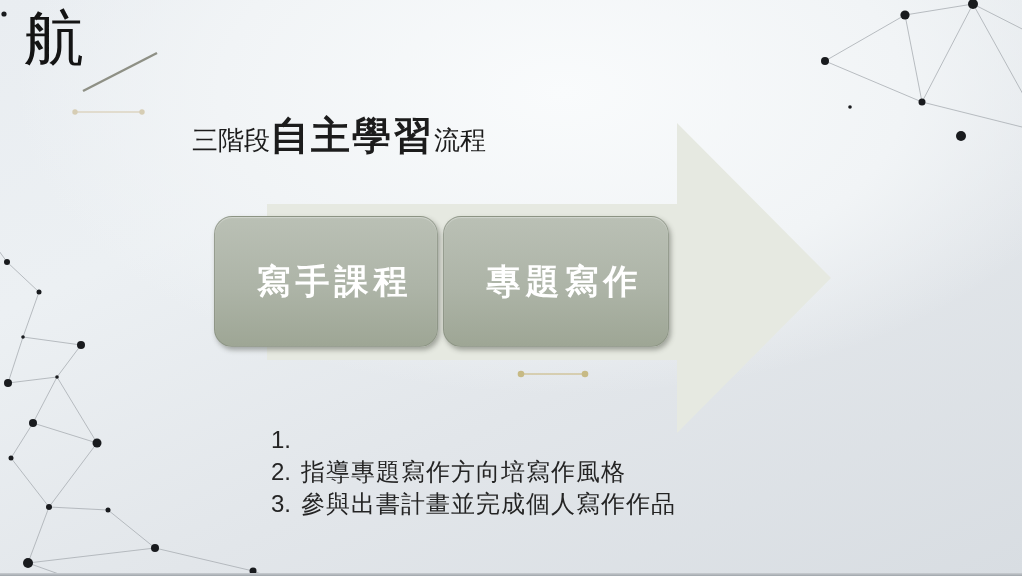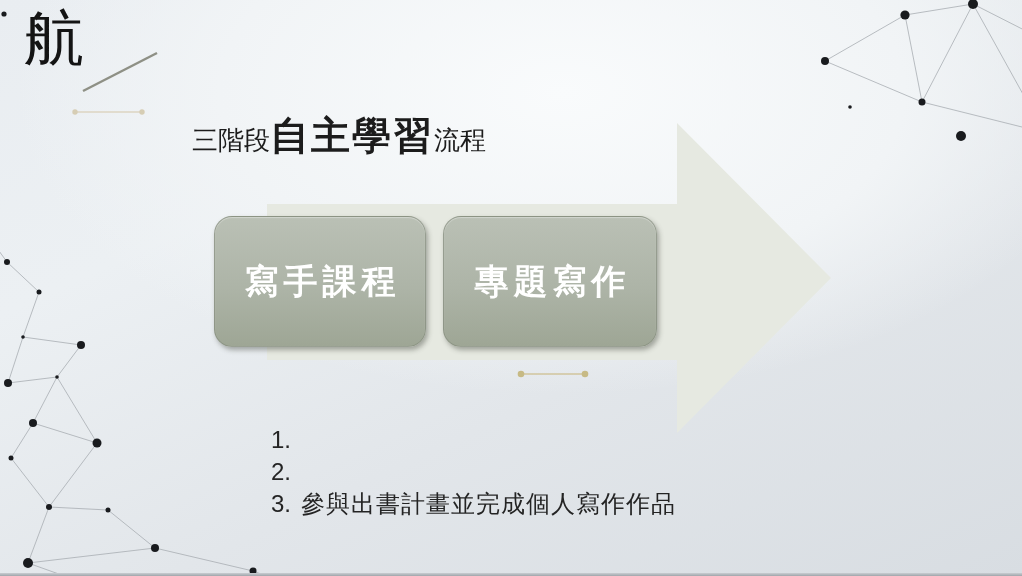--- a/index.html
+++ b/index.html
@@ -30,21 +30,21 @@
   }
   .subtitle .small{font-size:26px;font-weight:400;}
   .subtitle .big{font-size:39px;font-weight:700;letter-spacing:2px;}
   .stage-box{
     position:absolute;top:216px;height:129px;border-radius:18px;
     background:linear-gradient(180deg,#bac0b5 0%,#adb4a7 55%,#9ea695 100%);
     border:1px solid rgba(125,133,118,0.55);
     box-shadow:inset 0 1px 1px rgba(255,255,255,0.35), 2px 3px 5px rgba(62,67,58,0.42);
     display:flex;align-items:center;justify-content:center;
     color:#ffffff;font-size:34px;font-weight:700;letter-spacing:5px;
-    text-indent:5px;white-space:nowrap;
+    text-indent:5px;white-space:nowrap;padding-left:12px;
   }
   .stage-1{left:214px;width:210px;}
   .stage-2{left:443px;width:212px;}
   .stage-3{left:675px;width:211px;}
   .steps{
     position:absolute;left:271px;top:424px;color:#242424;font-size:24px;line-height:32px;
   }
   .step-row{display:flex;white-space:nowrap;}
   .step-num{width:30px;flex:0 0 30px;}
   .step-text{letter-spacing:1px;}
@@ -154,20 +154,21 @@
   <div class="stage-box stage-2">
     <span>專題寫作</span>
   </div>
 
   <div class="steps">
     <div class="step-row">
       <span class="step-num">1.</span>
     </div>
     <div class="step-row">
       <span class="step-num">2.</span>
+      <span class="step-text">指導專題寫作方向培寫作風格</span>
     </div>
     <div class="step-row">
       <span class="step-num">3.</span>
       <span class="step-text">參與出書計畫並完成個人寫作作品</span>
     </div>
   </div>
 
   <div class="bottom-edge"></div>
 </div>
 

